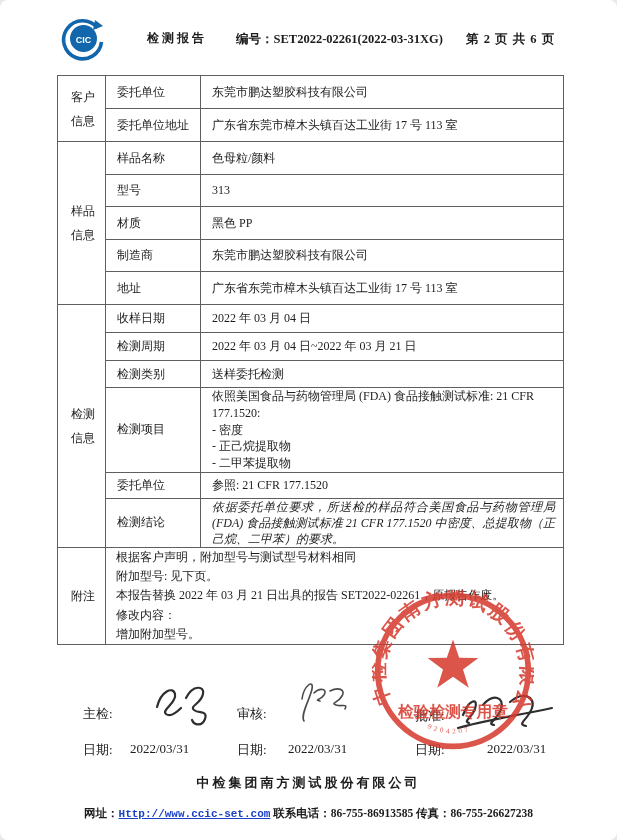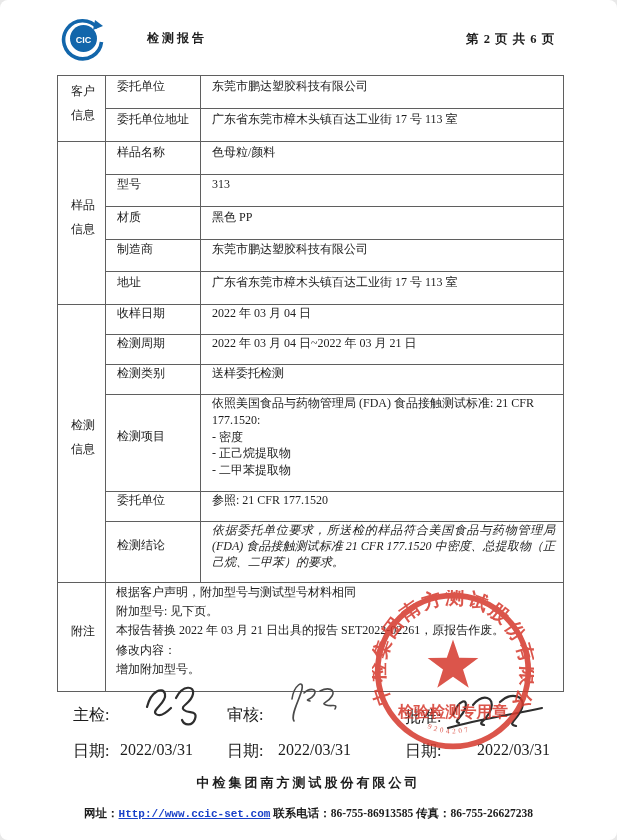--- a/index.html
+++ b/index.html
@@ -14,29 +14,29 @@
   
   .logo { position:absolute; left:61px; top:16px; width:45px; height:45px; }
   .hdr-title { position:absolute; left:147px; top:30px; font-size:12px; font-weight:bold; letter-spacing:3px; }
   .hdr-no { position:absolute; left:236px; top:31px; font-size:12.5px; font-weight:bold; }
   .hdr-page { position:absolute; left:466px; top:31px; font-size:12.5px; font-weight:bold; letter-spacing:1px; }
   
   table.info {
     position:absolute; left:57px; top:75px; width:506px;
     border-collapse:collapse; table-layout:fixed; font-size:12px;
   }
-  table.info td { border:1px solid #5f5f5f; padding:0 8px 12px 11px; vertical-align:middle; }
+  table.info td { border:1px solid #5f5f5f; padding:0 8px 0 11px; vertical-align:middle; }
   table.info col.c1 { width:48px; } table.info col.c2 { width:95px; } table.info col.c3 { width:363px; }
   td.sec { text-align:center; padding:0; white-space:pre-line; line-height:24px; }
   td.noteCell { line-height:19.2px; padding-top:3px; padding-bottom:3px; }
   .cellLines div { line-height:16.8px; white-space:nowrap; }
   td.tall { padding-top:2px; padding-bottom:2px; }
   td.just { text-align:justify; line-height:16px; padding-top:2px; padding-bottom:2px;font-style:italic; }
   
-  .sig-area { position:absolute; left:47px; top:675px; width:506px; height:90px; font-size:16px;text-decoration:underline; }
+  .sig-area { position:absolute; left:57px; top:675px; width:506px; height:90px; font-size:13px;text-decoration:underline; }
   .sig-label { position:absolute; }
   .sig-svg { position:absolute; overflow:visible; }
   .sig-ink { stroke:#2e2e2e; stroke-width:2.2; fill:none; stroke-linecap:round; stroke-linejoin:round; }
   .sig-ink-light { stroke:#4a4a4a; stroke-width:1.6; fill:none; stroke-linecap:round; stroke-linejoin:round; }
   
   .stamp { position:absolute; left:372px; top:590px; width:162px; height:162px; opacity:0.86; z-index:5; }
   
   .ftr-company { position:absolute; left:0; top:774px; width:617px; text-align:center;
                  font-size:13px; font-weight:bold; letter-spacing:3px; }
   .ftr-line1 { position:absolute; left:0; top:791px; width:617px; text-align:center; font-size:11.5px; }
@@ -49,20 +49,21 @@
 
 <div class="page">
 
   <svg class="logo" viewBox="0 0 45 45">
     <circle cx="22.5" cy="22.5" r="13.5" fill="#1266ab"></circle>
     <path d="M 36.5,12 A 19,19 0 1 0 40.5,26" stroke="#1266ab" stroke-width="3.6" fill="none"></path>
     <polygon points="34,4 42,10 32,14" fill="#1266ab"></polygon>
     <text x="22.5" y="26.5" text-anchor="middle" font-size="9" font-weight="bold" fill="#ffffff" font-family="Liberation Sans, sans-serif">CIC</text>
   </svg>
   <div class="hdr-title">检测报告</div>
+  <div class="hdr-no">编号：SET2022-02261(2022-03-31XG)</div>
   <div class="hdr-page">第 2 页 共 6 页</div>
 
   <table class="info">
     <colgroup>
         <col class="c1">
         <col class="c2">
         <col class="c3">
       </colgroup>
 
     <tbody>

